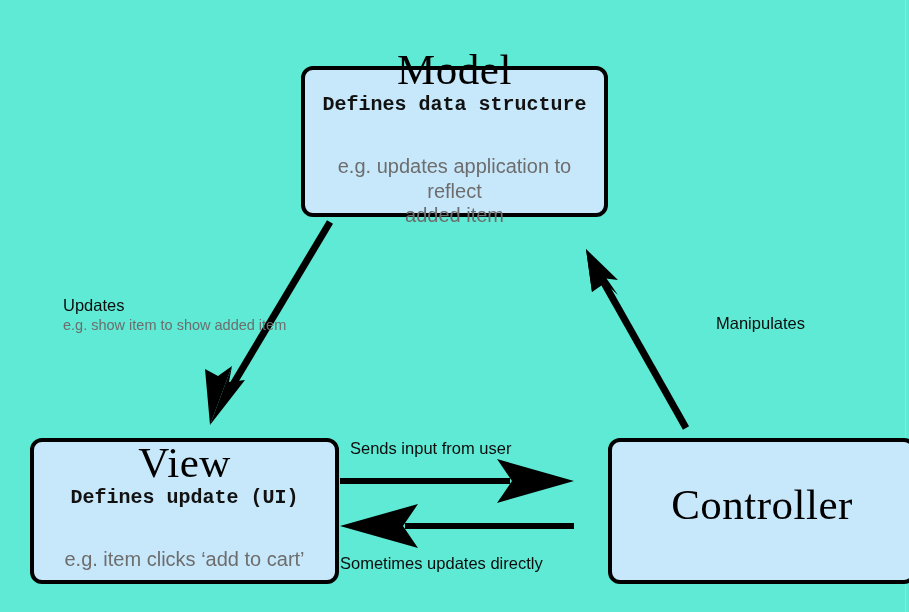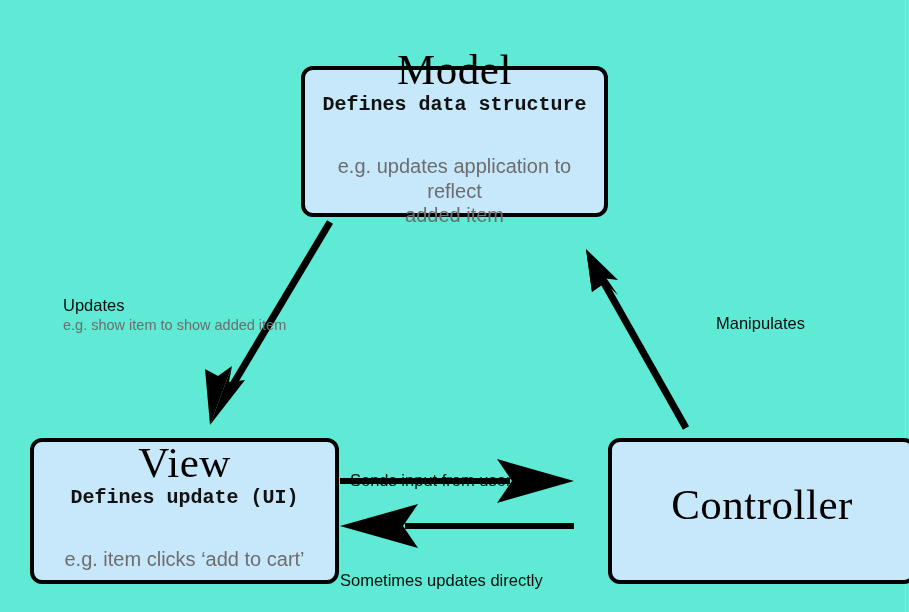--- a/index.html
+++ b/index.html
@@ -87,22 +87,22 @@
   .edge-label .lbl-eg {
     font-family: "Liberation Sans", sans-serif;
     font-size: 14.5px;
     color: #6d6d6d;
     line-height: 1.25;
     white-space: nowrap;
   }
 
   #label-updates      { left: 63px;  top: 295px; width: 210px; }
   #label-manipulates  { left: 645px; top: 303px; width: 160px; text-align: right; margin-top: 10px; }
-  #label-sends-input  { left: 350px; top: 438px; width: 215px; margin-top: 32px; }
-  #label-sometimes    { left: 340px; top: 570px; width: 235px; }
+  #label-sends-input  { left: 350px; top: 438px; width: 215px; }
+  #label-sometimes    { left: 340px; top: 553px; width: 235px; }
 
   svg.arrows {
     position: absolute;
     left: 0;
     top: 0;
     width: 909px;
     height: 612px;
     pointer-events: none;
   }
 </style>

